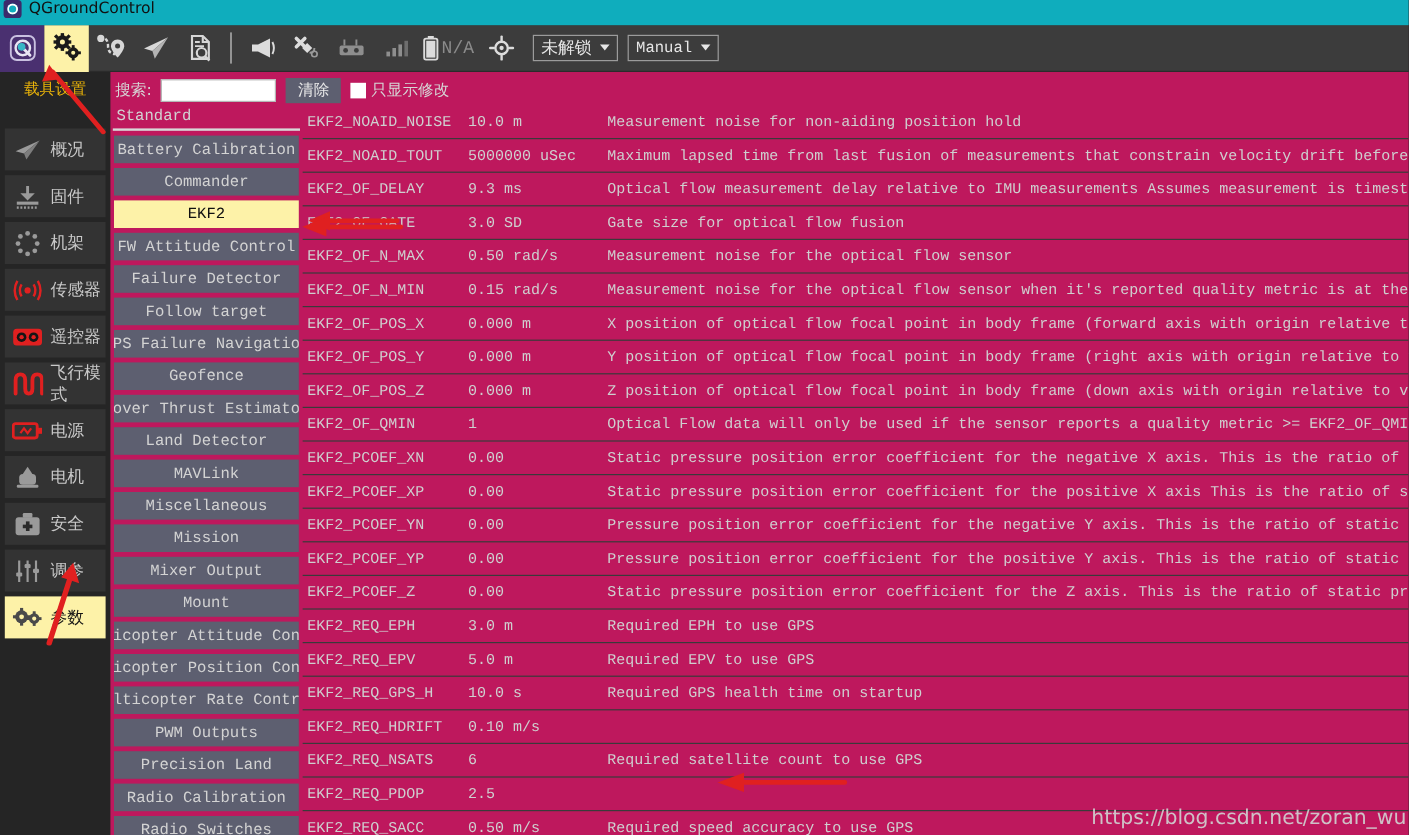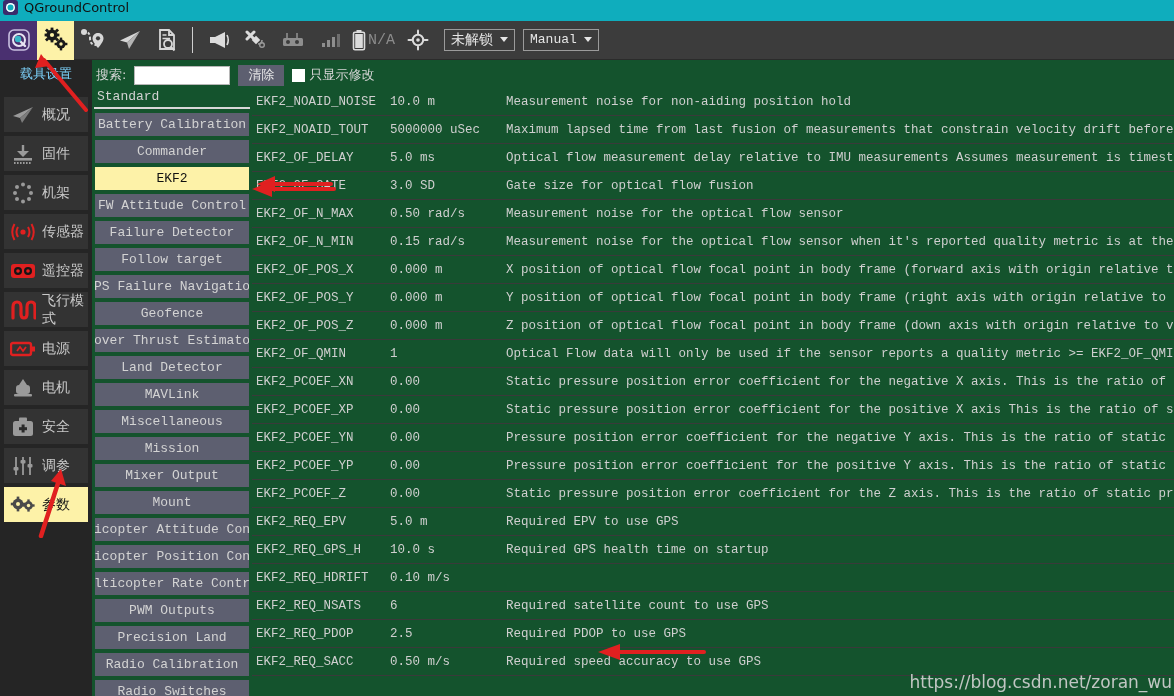--- a/index.html
+++ b/index.html
@@ -81,41 +81,41 @@
   
   #body { display: flex; height: 636px; width: 100%; }
 
   
   #sidebar {
     width: 92px; flex: 0 0 92px;
     background: #252525;
     position: relative;
   }
   #sidebar .sb-title {
-    color: #7dd3fc; font-size: 13px;
+    color: #eab308; font-size: 13px;
     font-family: "DejaVu Sans", sans-serif;
     text-align: center;
-    padding: 5px 0 14px 0;
+    padding: 5px 0 24px 0;
   }
   .sb-item {
     height: 35px; margin: 0 4px 4px 4px;
     background: #333333;
     display: flex; align-items: center;
     padding-left: 6px; gap: 6px;
   }
   .sb-item.active { background: #fdf2a8; }
   .sb-item .sb-label {
     color: #c9c9c9; font-size: 14px;
     font-family: "DejaVu Sans", sans-serif;
   }
   .sb-item.active .sb-label { color: #151515; }
   .sb-ico { width: 26px; height: 24px; flex: 0 0 26px; display:flex; align-items:center; justify-content:center;}
 
   
-  #panel { flex: 1; background: #14532d; position: relative; overflow: hidden; }
+  #panel { flex: 1; background: #be185d; position: relative; overflow: hidden; }
 
   #searchrow {
     height: 28px;
     display: flex; align-items: center;
     padding: 2px 0 0 4px;
     gap: 8px;
   }
   #searchrow .lbl {
     color: #d6d6d6; font-size: 13px;
     font-family: "DejaVu Sans", sans-serif;
@@ -575,21 +575,21 @@
               <div class="pval">10.0 m</div>
               <div class="pdesc">Measurement noise for non-aiding position hold</div>
             </div>
             <div class="prow">
               <div class="pname">EKF2_NOAID_TOUT</div>
               <div class="pval">5000000 uSec</div>
               <div class="pdesc">Maximum lapsed time from last fusion of measurements that constrain velocity drift before the EKF will report th</div>
             </div>
             <div class="prow">
               <div class="pname">EKF2_OF_DELAY</div>
-              <div class="pval">5.0 ms</div>
+              <div class="pval">9.3 ms</div>
               <div class="pdesc">Optical flow measurement delay relative to IMU measurements Assumes measurement is timestamped at trailing edge </div>
             </div>
             <div class="prow">
               <div class="pname">EKF2_OF_GATE</div>
               <div class="pval">3.0 SD</div>
               <div class="pdesc">Gate size for optical flow fusion</div>
             </div>
             <div class="prow">
               <div class="pname">EKF2_OF_N_MAX</div>
               <div class="pval">0.50 rad/s</div>
@@ -639,20 +639,25 @@
               <div class="pname">EKF2_PCOEF_YP</div>
               <div class="pval">0.00</div>
               <div class="pdesc">Pressure position error coefficient for the positive Y axis. This is the ratio of static pressure error to dynam</div>
             </div>
             <div class="prow">
               <div class="pname">EKF2_PCOEF_Z</div>
               <div class="pval">0.00</div>
               <div class="pdesc">Static pressure position error coefficient for the Z axis. This is the ratio of static pressure error to dynamic</div>
             </div>
             <div class="prow">
+              <div class="pname">EKF2_REQ_EPH</div>
+              <div class="pval">3.0 m</div>
+              <div class="pdesc">Required EPH to use GPS</div>
+            </div>
+            <div class="prow">
               <div class="pname">EKF2_REQ_EPV</div>
               <div class="pval">5.0 m</div>
               <div class="pdesc">Required EPV to use GPS</div>
             </div>
             <div class="prow">
               <div class="pname">EKF2_REQ_GPS_H</div>
               <div class="pval">10.0 s</div>
               <div class="pdesc">Required GPS health time on startup</div>
             </div>
             <div class="prow">
@@ -660,21 +665,20 @@
               <div class="pval">0.10 m/s</div>
             </div>
             <div class="prow">
               <div class="pname">EKF2_REQ_NSATS</div>
               <div class="pval">6</div>
               <div class="pdesc">Required satellite count to use GPS</div>
             </div>
             <div class="prow">
               <div class="pname">EKF2_REQ_PDOP</div>
               <div class="pval">2.5</div>
-              <div class="pdesc">Required PDOP to use GPS</div>
             </div>
             <div class="prow">
               <div class="pname">EKF2_REQ_SACC</div>
               <div class="pval">0.50 m/s</div>
               <div class="pdesc">Required speed accuracy to use GPS</div>
             </div>
           </div>
       </div>
     </div>
 

